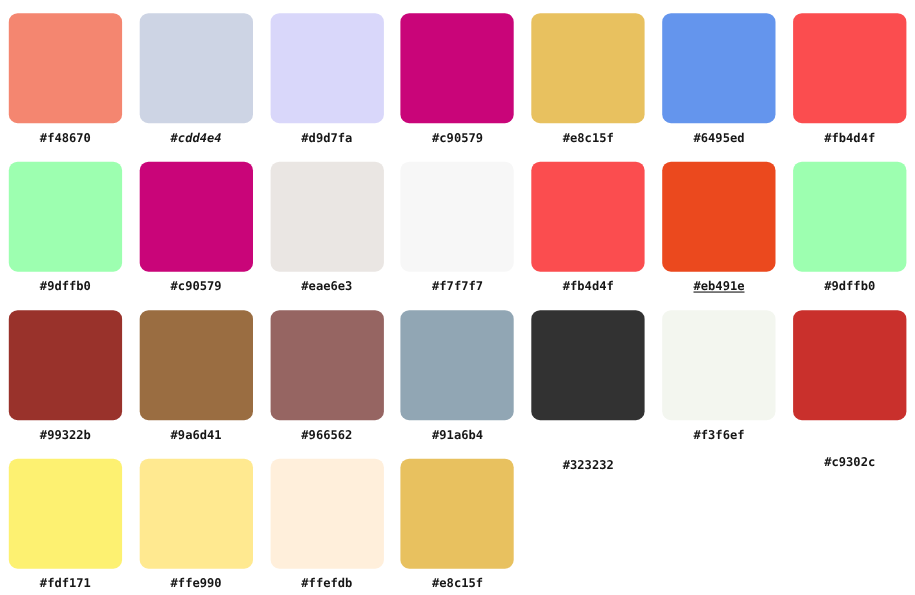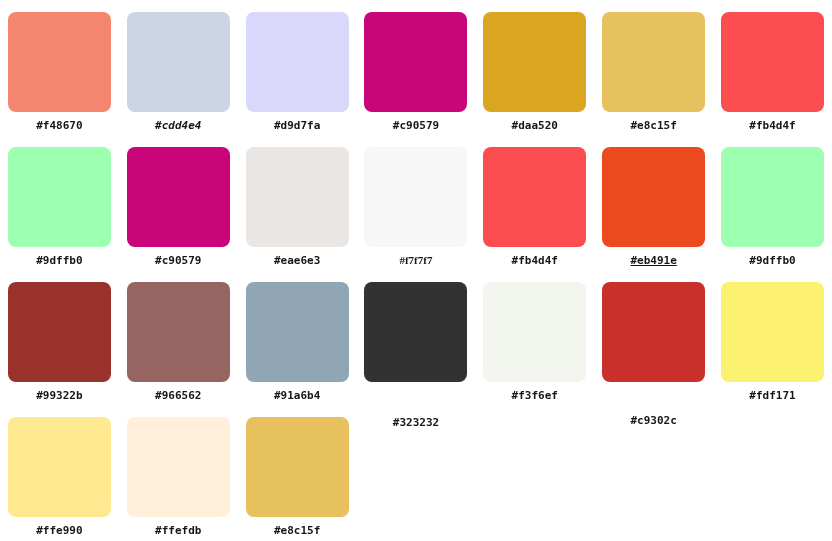--- a/index.html
+++ b/index.html
@@ -62,62 +62,66 @@
     </div>
     <div class="swatch-cell">
       <div class="swatch-chip" style="background-color: rgb(217, 215, 250);"></div>
       <div class="swatch-label" style="color: rgb(22, 22, 22);">#d9d7fa</div>
     </div>
     <div class="swatch-cell">
       <div class="swatch-chip" style="background-color: rgb(201, 5, 121);"></div>
       <div class="swatch-label" style="color: rgb(22, 22, 22);">#c90579</div>
     </div>
     <div class="swatch-cell">
-      <div class="swatch-chip" style="background-color: rgb(218, 165, 32);"></div>
-      <div class="swatch-label" style="color: rgb(22, 22, 22);">#daa520</div>
+      <div class="swatch-chip" style="background-color: rgb(232, 193, 95);"></div>
+      <div class="swatch-label" style="color: rgb(22, 22, 22);">#e8c15f</div>
     </div>
     <div class="swatch-cell">
-      <div class="swatch-chip" style="background-color: rgb(232, 193, 95);"></div>
-      <div class="swatch-label" style="color: rgb(22, 22, 22);">#e8c15f</div>
+      <div class="swatch-chip" style="background-color: rgb(100, 149, 237);"></div>
+      <div class="swatch-label" style="color: rgb(22, 22, 22);">#6495ed</div>
     </div>
     <div class="swatch-cell">
       <div class="swatch-chip" style="background-color: rgb(251, 77, 79);"></div>
       <div class="swatch-label" style="color: rgb(22, 22, 22);">#fb4d4f</div>
     </div>
     <div class="swatch-cell">
       <div class="swatch-chip" style="background-color: rgb(157, 255, 176);"></div>
       <div class="swatch-label" style="color: rgb(22, 22, 22);">#9dffb0</div>
     </div>
     <div class="swatch-cell">
       <div class="swatch-chip" style="background-color: rgb(201, 5, 121);"></div>
       <div class="swatch-label" style="color: rgb(22, 22, 22);">#c90579</div>
     </div>
     <div class="swatch-cell">
       <div class="swatch-chip" style="background-color: rgb(234, 230, 227);"></div>
       <div class="swatch-label" style="color: rgb(22, 22, 22);">#eae6e3</div>
     </div>
     <div class="swatch-cell">
       <div class="swatch-chip" style="background-color: rgb(247, 247, 247);"></div>
-      <div class="swatch-label" style="color: rgb(22, 22, 22); font-family: Liberation Serif, serif;">#f7f7f7</div>
+      <div class="swatch-label" style="color: rgb(22, 22, 22);">#f7f7f7</div>
     </div>
     <div class="swatch-cell">
       <div class="swatch-chip" style="background-color: rgb(251, 77, 79);"></div>
       <div class="swatch-label" style="color: rgb(22, 22, 22);">#fb4d4f</div>
     </div>
     <div class="swatch-cell">
       <div class="swatch-chip" style="background-color: rgb(235, 73, 30);"></div>
       <div class="swatch-label" style="color: rgb(22, 22, 22); text-decoration: underline;">#eb491e</div>
     </div>
     <div class="swatch-cell">
       <div class="swatch-chip" style="background-color: rgb(157, 255, 176);"></div>
       <div class="swatch-label" style="color: rgb(22, 22, 22);">#9dffb0</div>
     </div>
     <div class="swatch-cell">
       <div class="swatch-chip" style="background-color: rgb(153, 50, 43);"></div>
       <div class="swatch-label" style="color: rgb(22, 22, 22);">#99322b</div>
+    </div>
+    <div class="swatch-cell">
+      <div class="swatch-chip" style="background-color: rgb(154, 109, 65);"></div>
+      <div class="swatch-label" style="color: rgb(22, 22, 22);">#9a6d41</div>
     </div>
     <div class="swatch-cell">
       <div class="swatch-chip" style="background-color: rgb(150, 101, 98);"></div>
       <div class="swatch-label" style="color: rgb(22, 22, 22);">#966562</div>
     </div>
     <div class="swatch-cell">
       <div class="swatch-chip" style="background-color: rgb(145, 166, 180);"></div>
       <div class="swatch-label" style="color: rgb(22, 22, 22);">#91a6b4</div>
     </div>
     <div class="swatch-cell">

